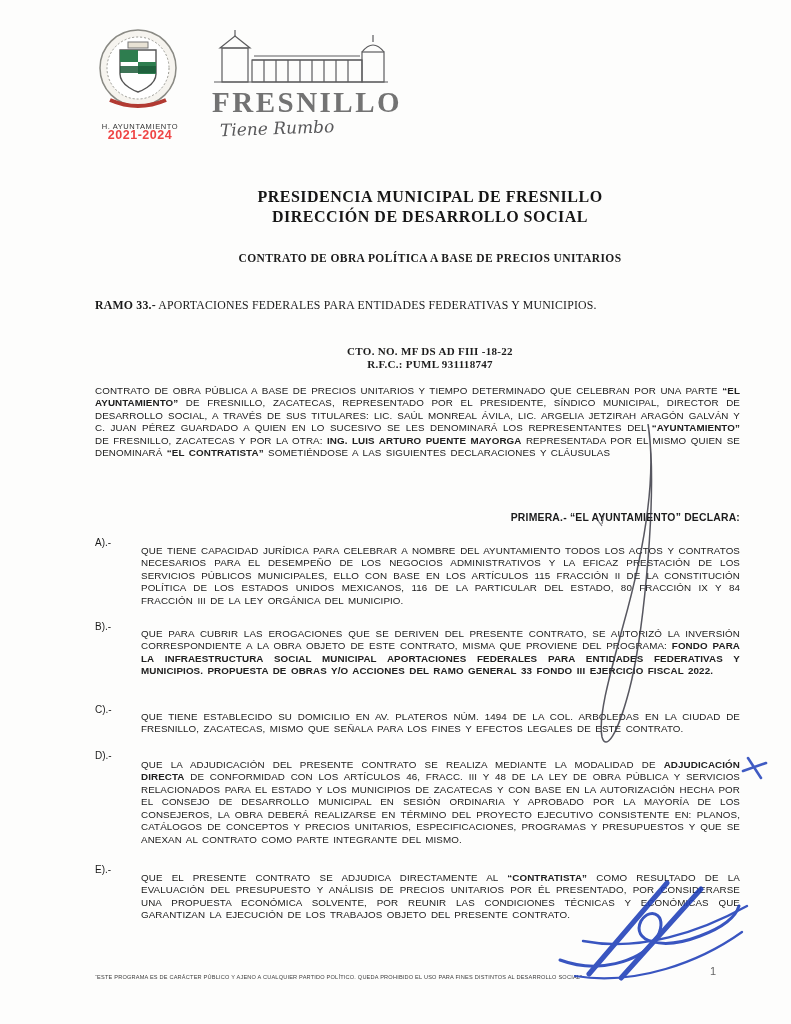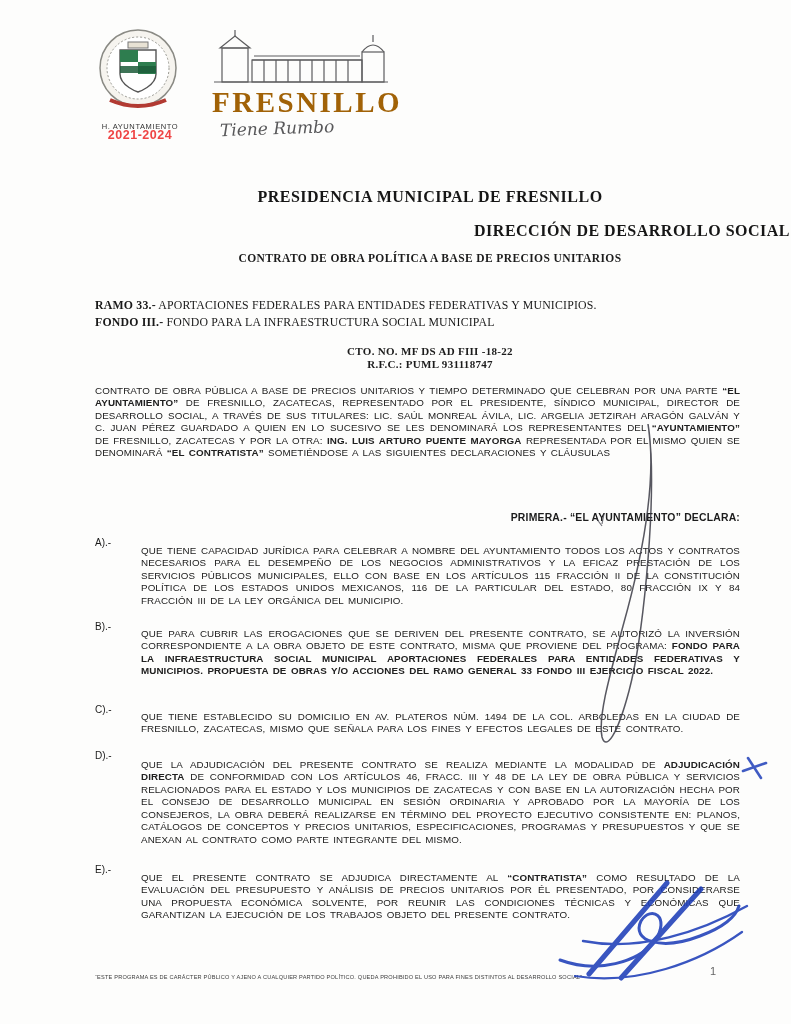--- a/index.html
+++ b/index.html
@@ -14,21 +14,21 @@
   .ref-line{font-family:"Liberation Serif",serif;font-weight:bold;font-size:11px;letter-spacing:.3px;}
   .body-text{font-size:9.8px;line-height:12.45px;text-align:justify;letter-spacing:.1px;word-spacing:1.6px;color:#202020;}
   .clause-label{font-size:10px;color:#1a1a1a;}
   .decl-heading{font-weight:bold;font-size:9.8px;letter-spacing:4px;}
   .primera-heading{font-weight:bold;font-size:10.4px;letter-spacing:.2px;}
   .footer-disclaimer{font-size:5.6px;color:#3c3c3c;letter-spacing:.2px;}
   .page-number{font-size:11px;color:#666;}
   
   .crest-caption{font-size:7.5px;letter-spacing:.6px;color:#333;text-align:center;line-height:9px;}
   .crest-years{font-size:12.5px;font-weight:bold;color:#ef4444;letter-spacing:.5px;}
-  .brand-name{font-family:"Liberation Serif",serif;font-size:29px;font-weight:600;letter-spacing:2.5px;color:#a16207;}
+  .brand-name{font-family:"Liberation Serif",serif;font-size:29px;font-weight:600;letter-spacing:2.5px;color:#737373;}
   .brand-tagline{font-family:"DejaVu Serif",serif;font-style:italic;font-size:17px;color:#58585a;transform:rotate(-2deg);}
   .ink{pointer-events:none;}
 </style>
 </head>
 <body>
 
 <div class="page">
 
   <div class="abs" style="left:90px;top:26px;width:100px;">
     <svg width="96" height="92" viewBox="0 0 96 92">
@@ -69,28 +69,27 @@
         <line x1="161" y1="12" x2="161" y2="5"></line>
         <line x1="42" y1="26" x2="148" y2="26"></line>
       </g>
     </svg>
     <div class="brand-name">FRESNILLO</div>
     <div class="brand-tagline" style="margin-left:8px;margin-top:-2px;">Tiene Rumbo</div>
   </div>
 
   <div class="abs center-wrap" style="top:188px;">
     <div class="doc-title">PRESIDENCIA MUNICIPAL DE FRESNILLO</div>
-    <div class="doc-title" style="margin-top:16px;text-align:right;">DIRECCIÓN DE DESARROLLO SOCIAL</div>
+    <div class="doc-title" style="margin-top:2px;">DIRECCIÓN DE DESARROLLO SOCIAL</div>
   </div>
 
   <div class="abs center-wrap doc-subtitle" style="top:252px;">CONTRATO DE OBRA POLÍTICA A BASE DE PRECIOS UNITARIOS</div>
 
   <div class="abs" style="left:95px;top:298px;width:645px;">
     <div class="ramo-line"><span class="b">RAMO 33.-</span><span> APORTACIONES FEDERALES PARA ENTIDADES FEDERATIVAS Y MUNICIPIOS.</span></div>
-    <div class="ramo-line" style="margin-top:2px;"><span class="b">FONDO III.-</span><span> FONDO PARA LA INFRAESTRUCTURA SOCIAL MUNICIPAL</span></div>
   </div>
 
   <div class="abs center-wrap" style="top:345px;">
     <div class="ref-line">CTO. NO. MF DS AD FIII -18-22</div>
     <div class="ref-line" style="margin-top:1px;">R.F.C.: PUML 931118747</div>
   </div>
 
   <div class="abs body-text" style="left:95px;top:385px;width:645px;"><span>CONTRATO DE OBRA PÚBLICA A BASE DE PRECIOS UNITARIOS Y TIEMPO DETERMINADO QUE CELEBRAN POR UNA PARTE </span><span class="b">“EL AYUNTAMIENTO”</span><span> DE FRESNILLO, ZACATECAS, REPRESENTADO POR EL PRESIDENTE, SÍNDICO MUNICIPAL, DIRECTOR DE DESARROLLO SOCIAL, A TRAVÉS DE SUS TITULARES: LIC. SAÚL MONREAL ÁVILA, LIC. ARGELIA JETZIRAH ARAGÓN GALVÁN Y C. JUAN PÉREZ GUARDADO A QUIEN EN LO SUCESIVO SE LES DENOMINARÁ LOS REPRESENTANTES DEL </span><span class="b">“AYUNTAMIENTO”</span><span> DE FRESNILLO, ZACATECAS Y POR LA OTRA: </span><span class="b">ING. LUIS ARTURO PUENTE MAYORGA</span><span> REPRESENTADA POR EL MISMO QUIEN SE DENOMINARÁ </span><span class="b">“EL CONTRATISTA”</span><span> SOMETIÉNDOSE A LAS  SIGUIENTES DECLARACIONES Y CLÁUSULAS</span></div>
 
 

